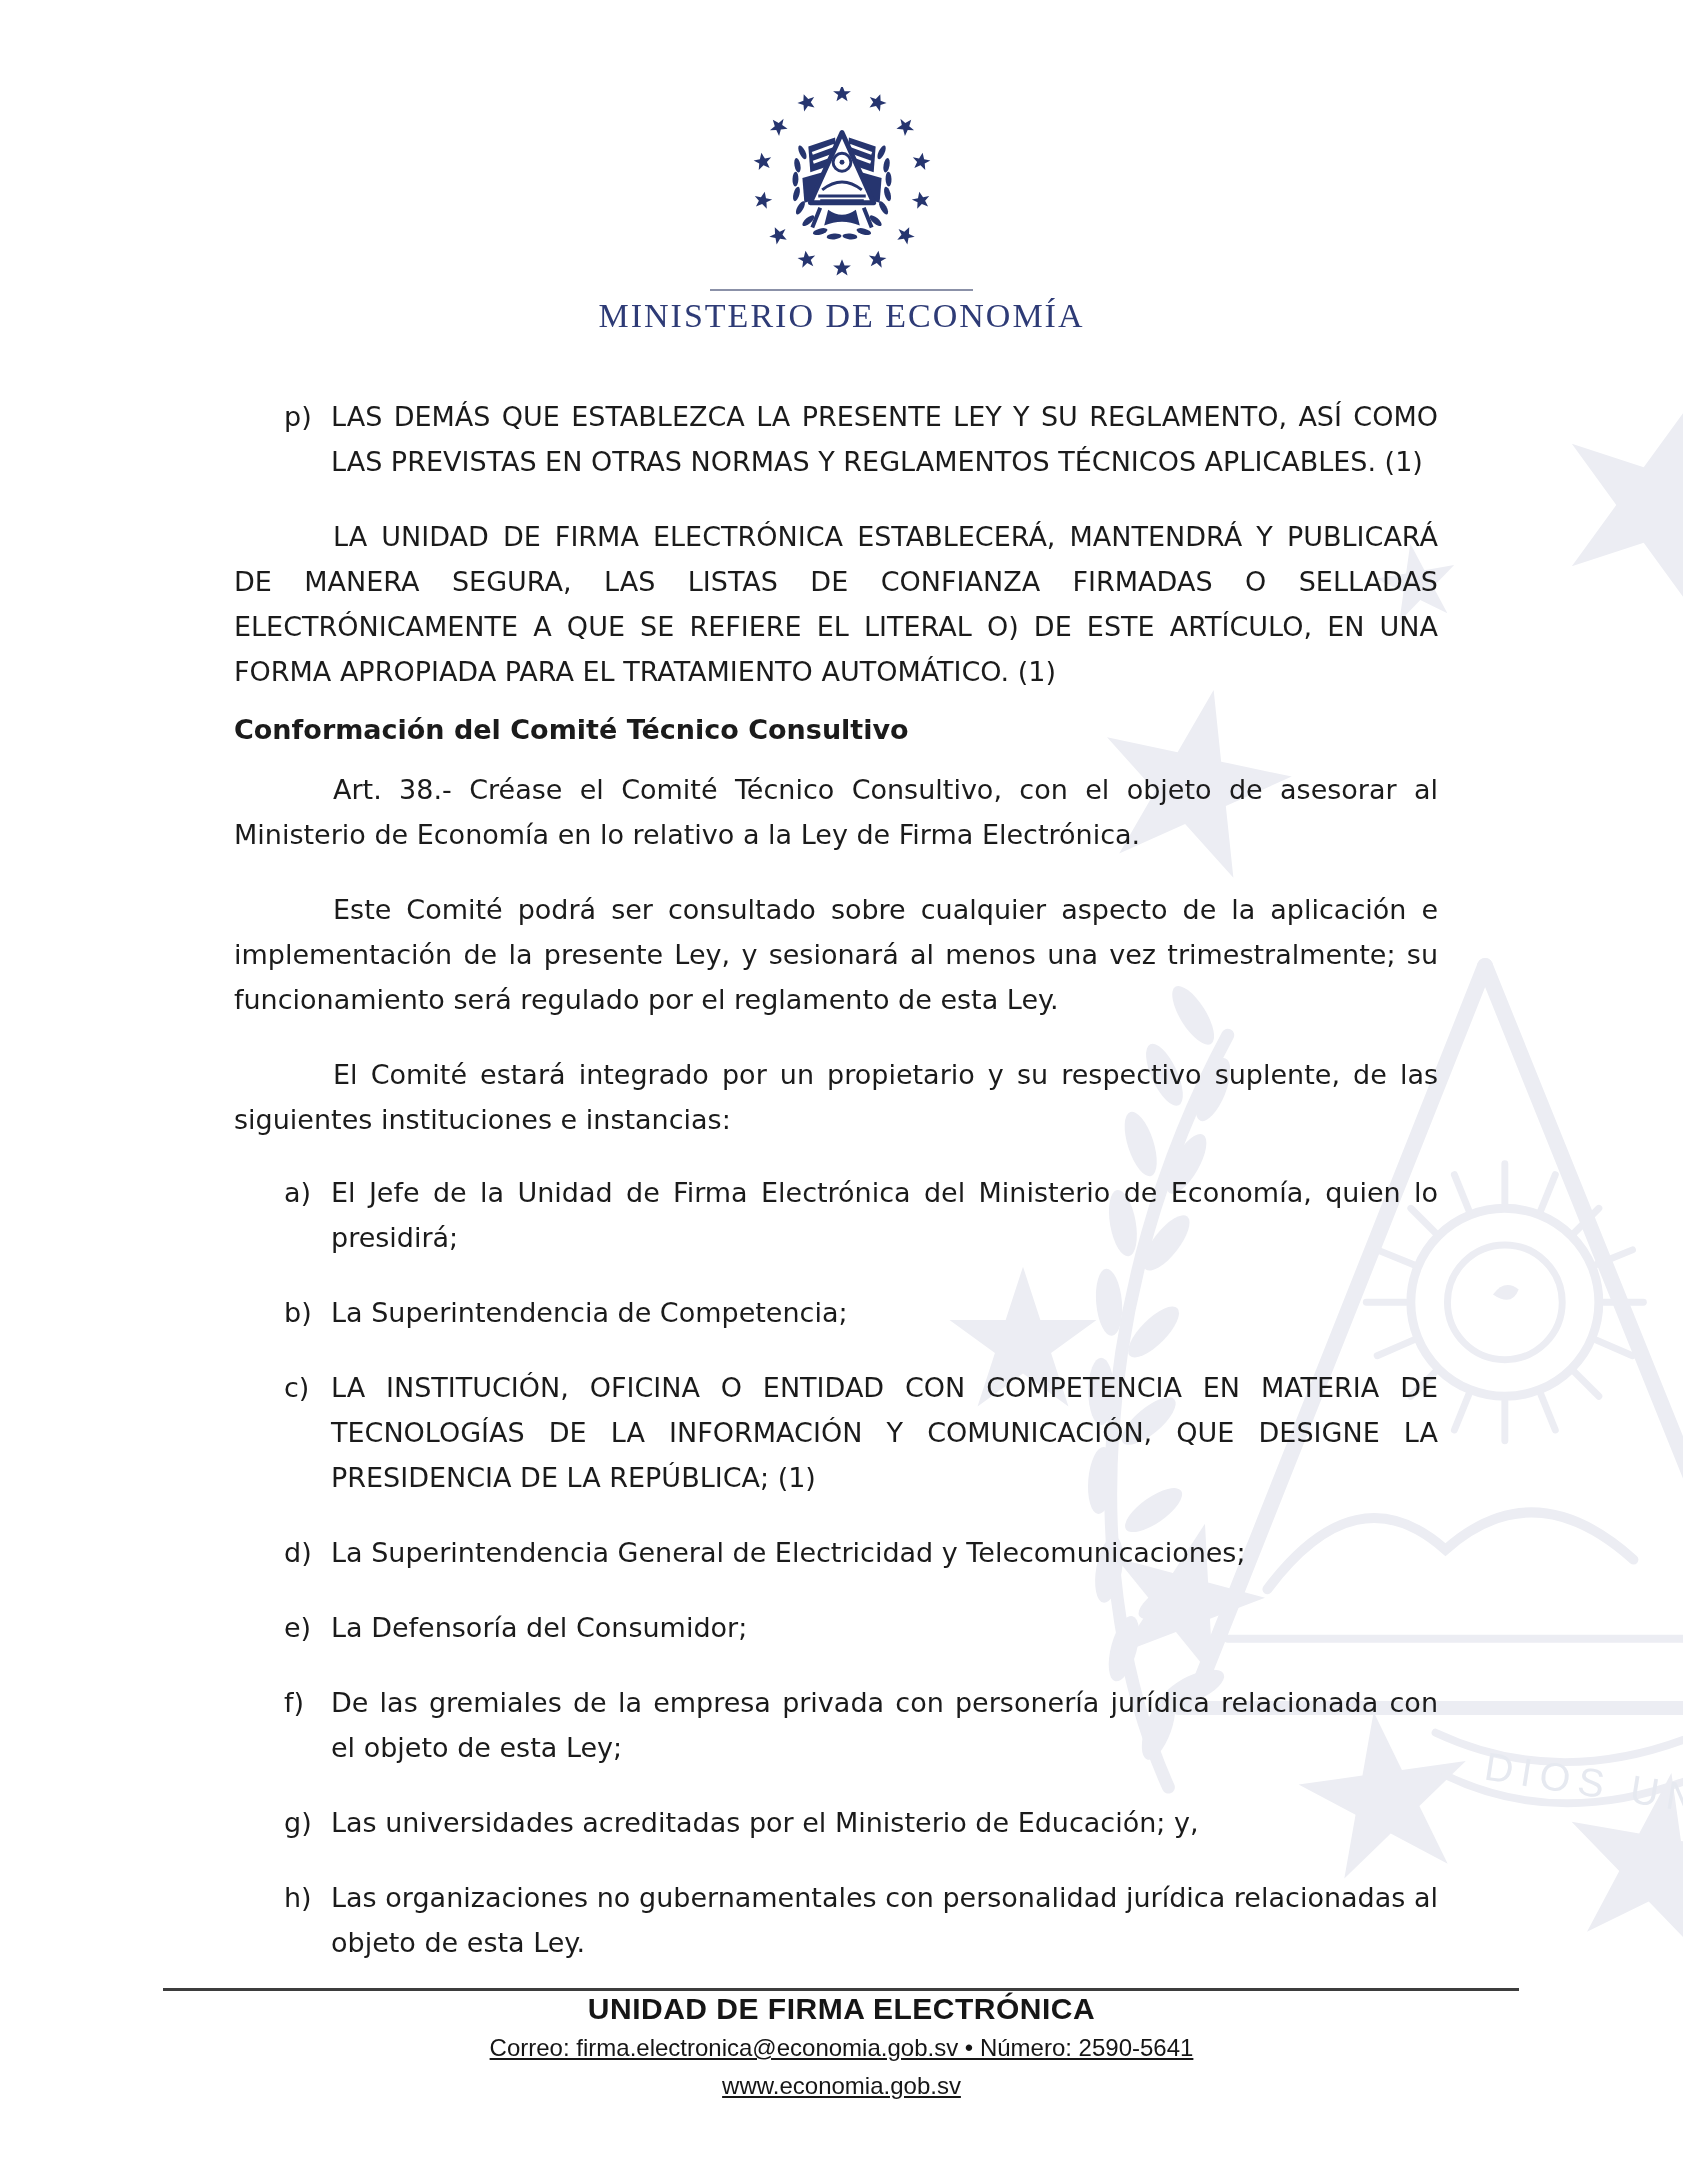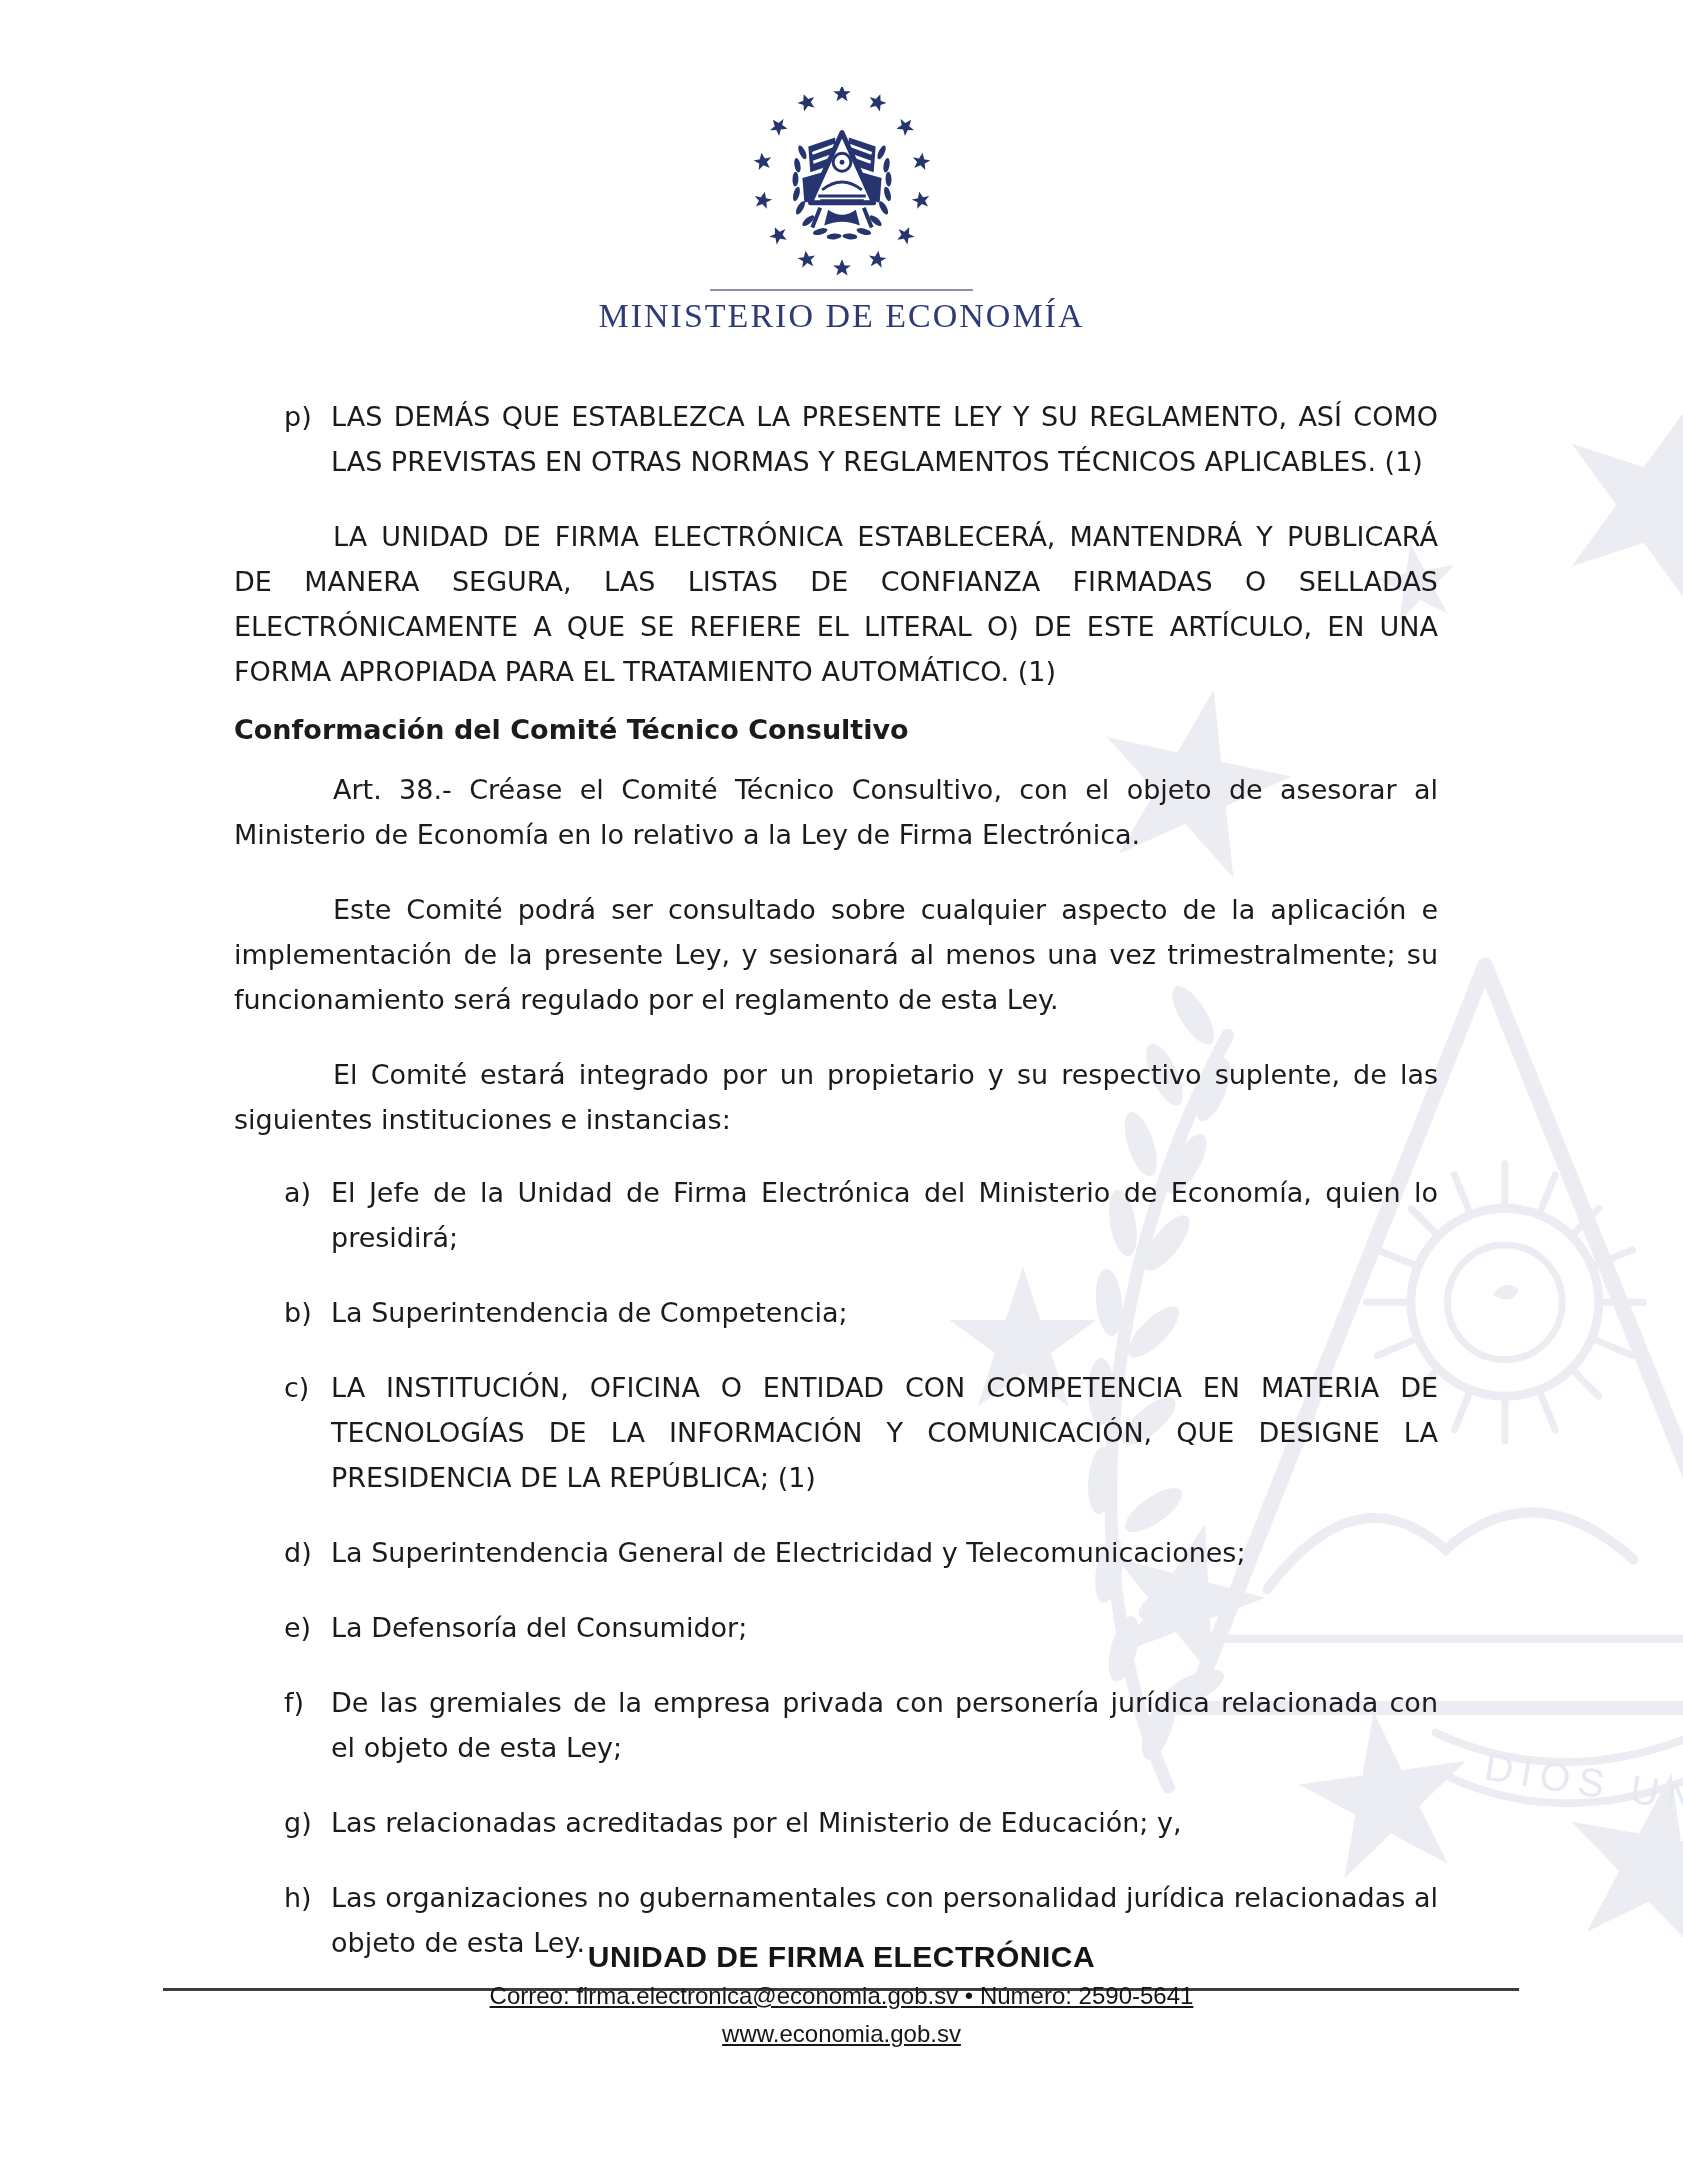--- a/index.html
+++ b/index.html
@@ -34,21 +34,21 @@
     margin:13px 0 0 0;
   }
   .para-after-heading { margin-top:15px; }
   .doc-list { margin-top:28px; }
   
   .footer-rule {
     position:absolute; left:163px; top:1988px; width:1356px; height:0;
     border-top:3px solid #3d3d3d; z-index:1;
   }
   .footer {
-    position:absolute; left:0; top:1937px; width:100%; text-align:center; z-index:1;
+    position:absolute; left:0; top:1989px; width:100%; text-align:center; z-index:1;
     font-family:"Liberation Sans", sans-serif; color:#161616;
   }
   .footer-title { font-size:30px; font-weight:bold; line-height:40px; letter-spacing:0.5px; }
   .footer-line { font-size:24px; line-height:38px;text-decoration:underline; }
 </style>
 </head>
 <body>
 
 <div class="page">
 
@@ -240,21 +240,21 @@
       <div class="li-row">
         <div class="li-label">e)</div>
         <div class="li-text">La Defensoría del Consumidor;</div>
       </div>
       <div class="li-row">
         <div class="li-label">f)</div>
         <div class="li-text">De las gremiales de la empresa privada con personería jurídica relacionada con el objeto de esta Ley;</div>
       </div>
       <div class="li-row">
         <div class="li-label">g)</div>
-        <div class="li-text">Las relacionadas acreditadas por el Ministerio de Educación; y,</div>
+        <div class="li-text">Las universidades acreditadas por el Ministerio de Educación; y,</div>
       </div>
       <div class="li-row">
         <div class="li-label">h)</div>
         <div class="li-text">Las organizaciones no gubernamentales con personalidad jurídica relacionadas al objeto de esta Ley.</div>
       </div>
     </div>
   </div>
 
   <div class="footer-rule"></div>
   <div class="footer">

